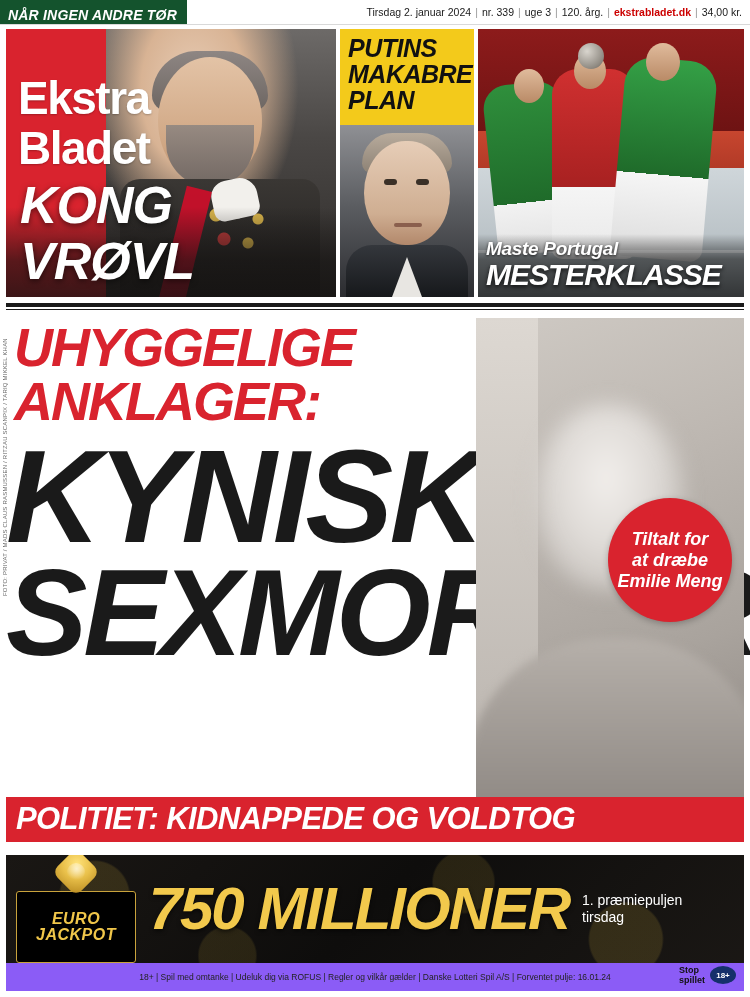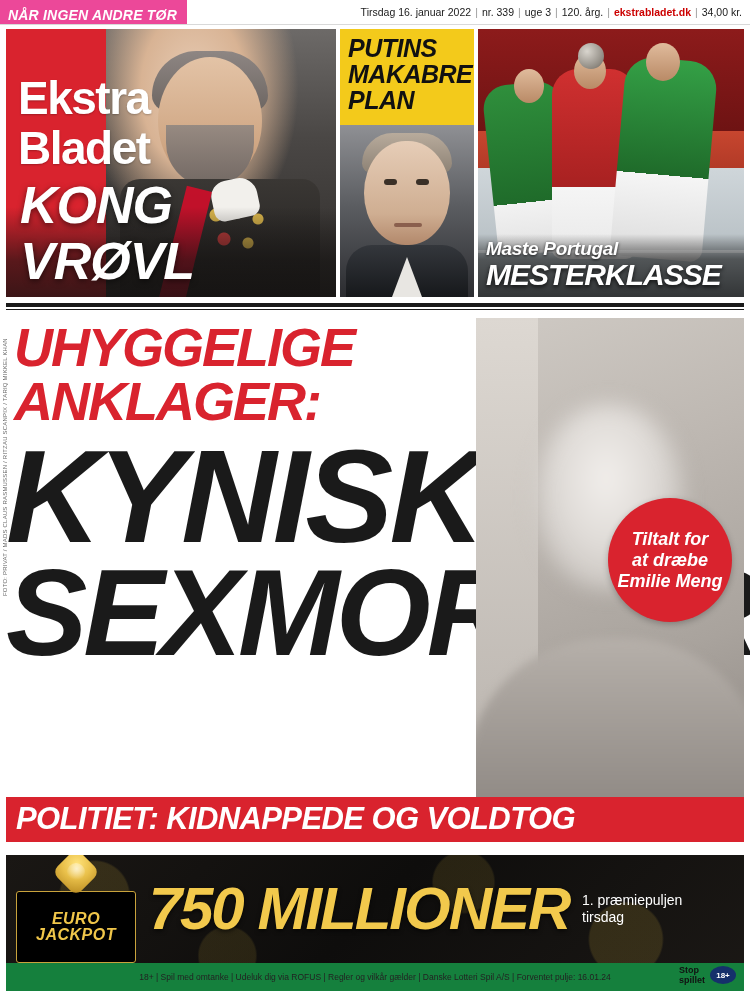--- a/index.html
+++ b/index.html
@@ -23,21 +23,21 @@
   }
 
   
   .topbar {
     height: 24px;
     display: flex;
     align-items: stretch;
     border-bottom: 1px solid #d9d9d9;
   }
   .topbar-left {
-    background: #ec4899;
+    background: #14532d;
     color: #fff;
     font-weight: bold;
     font-style: italic;
     font-size: 14px;
     letter-spacing: 0.2px;
     padding: 5px 10px 0 8px;
     display: flex;
     align-items: center;
     height: 100%;
     box-sizing: border-box;
@@ -519,21 +519,21 @@
     color: #fff;
     font-size: 14px;
     line-height: 17px;
     padding-right: 10px;
     flex: 0 0 auto;
   }
   .ad-bottom {
     position: absolute;
     left: 0; right: 0; bottom: 0;
     height: 28px;
-    background: #15803d;
+    background: #8b5cf6;
     display: flex;
     align-items: center;
     justify-content: center;
     gap: 10px;
   }
   .ad-legal {
     font-size: 8.5px;
     color: #222;
     white-space: nowrap;
   }
@@ -563,21 +563,21 @@
   }
 </style>
 </head>
 <body>
 
 <div class="page">
 
   <div class="topbar">
     <div class="topbar-left">NÅR INGEN ANDRE TØR</div>
     <div class="topbar-right">
-      <span>Tirsdag 16. januar 2022</span>
+      <span>Tirsdag 2. januar 2024</span>
       <span class="sep">|</span>
       <span>nr. 339</span>
       <span class="sep">|</span>
       <span>uge 3</span>
       <span class="sep">|</span>
       <span>120. årg.</span>
       <span class="sep">|</span>
       <span class="web">ekstrabladet.dk</span>
       <span class="sep">|</span>
       <span class="price">34,00 kr.</span>

